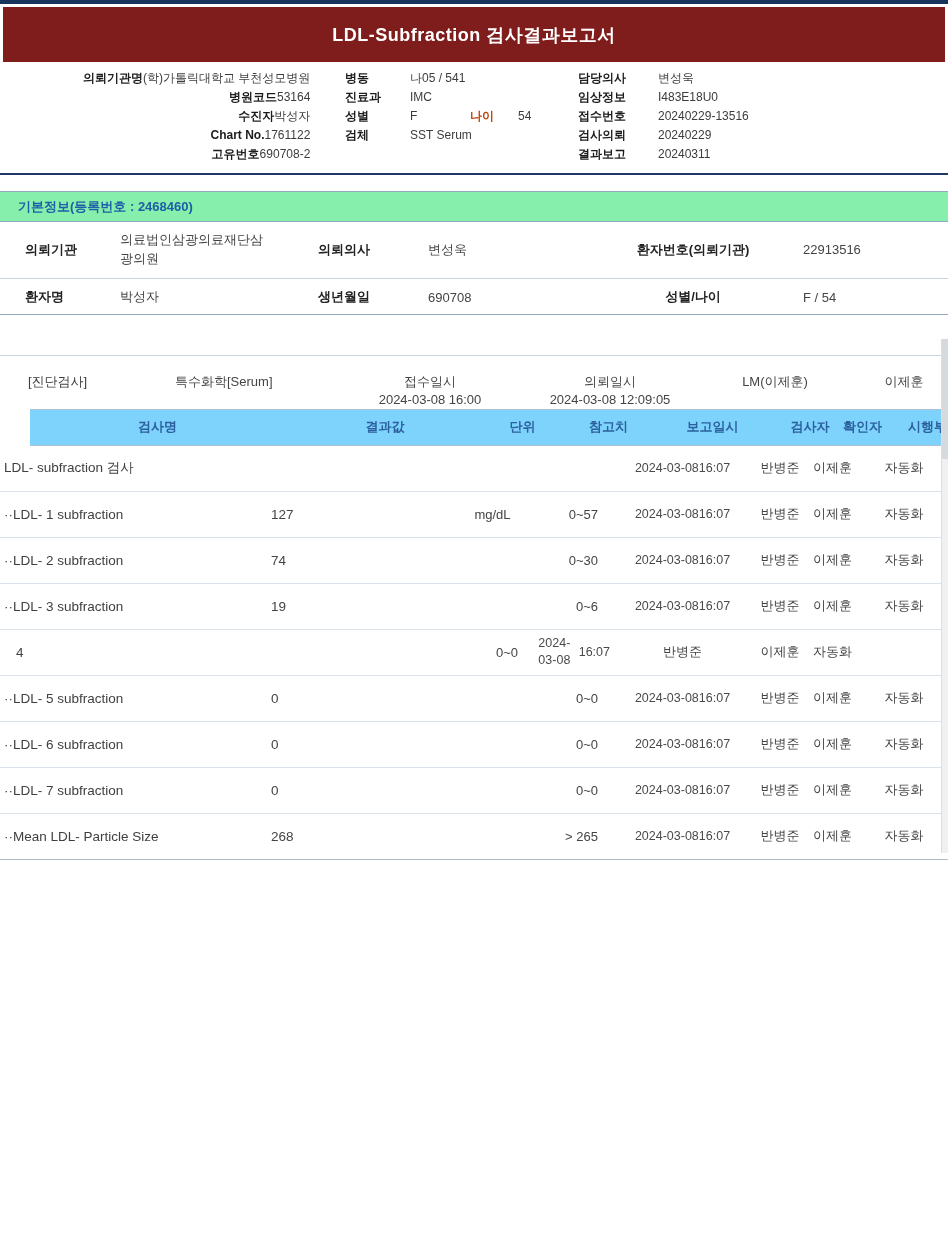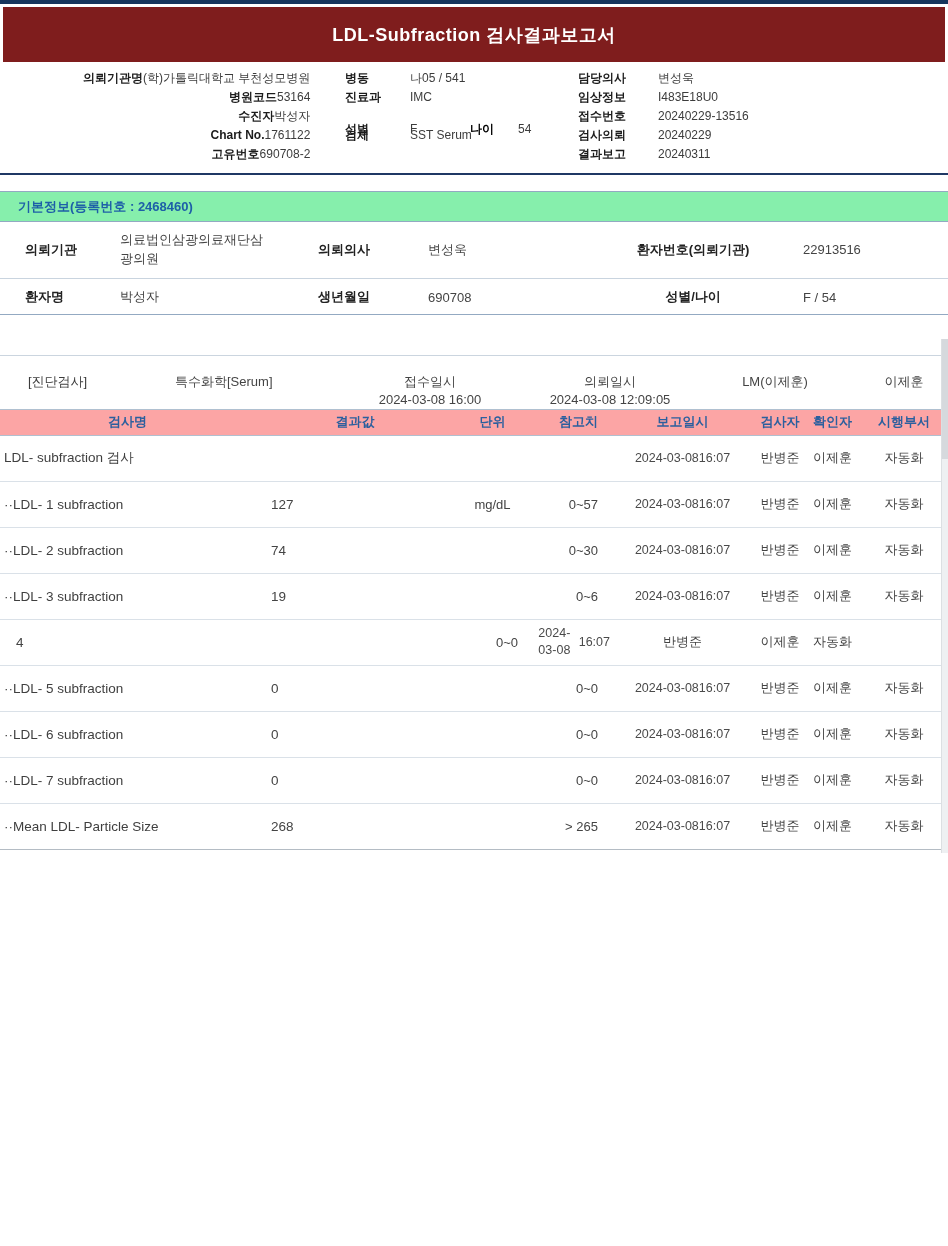--- a/index.html
+++ b/index.html
@@ -21,21 +21,21 @@
   .ph-col.c1 { left:43px;text-align:right; }
   .ph-col.c2 { left:345px; }
   .ph-col.c3 { left:578px; }
   .ph-row { height:19px; line-height:19px; white-space:nowrap; }
   .ph-label { display:inline-block; font-weight:bold; color:#1c1c1c; }
   .c1 .ph-label { width:100px; }
   .c2 .ph-label { width:65px; }
   .c3 .ph-label { width:80px; }
   .ph-value { color:#3c3c3c; }
   .ph-inline-val { display:inline-block; width:60px; }
-  .ph-label2 { display:inline-block; width:48px; font-weight:bold; color:#000000;margin-top:13px; }
+  .ph-label2 { display:inline-block; width:48px; font-weight:bold; color:#c2410c; }
   .header-divider { height:2px; background:#1f3864; margin-top:2px; }
 
   
   .section-basic-title {
     margin-top:16px; height:31px; background:#86efac;
     border-top:1px solid #93a9c2; border-bottom:1px solid #93a9c2;
     display:flex; align-items:center; padding-left:18px;
     color:#1d5fa8; font-weight:bold; font-size:13px;
   }
   .basic-row { display:grid; grid-template-columns:95px 200px 108px 190px 200px 155px; }
@@ -56,22 +56,22 @@
   .exam-row { display:grid; grid-template-columns:150px 180px 200px 160px 170px 88px; height:53px; }
   .exam-cell { display:flex; align-items:center; font-size:13px; color:#444; }
   .exam-cell.c1 { padding-left:28px; color:#3c3c3c; }
   .exam-cell.c2 { padding-left:25px; }
   .exam-cell.stack { flex-direction:column; justify-content:flex-end; line-height:18px; text-align:center; }
   .exam-cell.center { justify-content:center; }
 
   
   .res-header {
     display:grid; grid-template-columns:255px 200px 75px 80px 145px 50px 55px 88px;
-    height:27px; background:#fca5a5;
-    border-top:1px solid #b0c0d0; border-bottom:1px solid #b0c0d0;
+    height:37px; background:#7dd3fc;
+    border-top:1px solid #b0c0d0; border-bottom:1px solid #b0c0d0;margin-left:30px;
   }
   .rh-cell { display:flex; align-items:center; justify-content:center; font-size:13px; font-weight:bold; color:#2b5f9e; }
   .rh-cell.ref { justify-content:flex-end; padding-right:12px; }
   .r-row { display:grid; grid-template-columns:255px 200px 75px 80px 145px 50px 55px 88px; height:46px; border-bottom:1px solid #dae1e8; }
   .r-row:last-child { border-bottom:1px solid #b4bcc4; }
   .rc { display:flex; align-items:center; font-size:13px; color:#444; }
   .rc.name { padding-left:4px; font-size:13.5px; color:#3f3f3f; }
   .rc.result { padding-left:16px; font-size:13.5px; }
   .rc.unit, .rc.tester, .rc.confirmer, .rc.dept { justify-content:center; }
   .rc.ref { justify-content:flex-end; padding-right:12px; }

